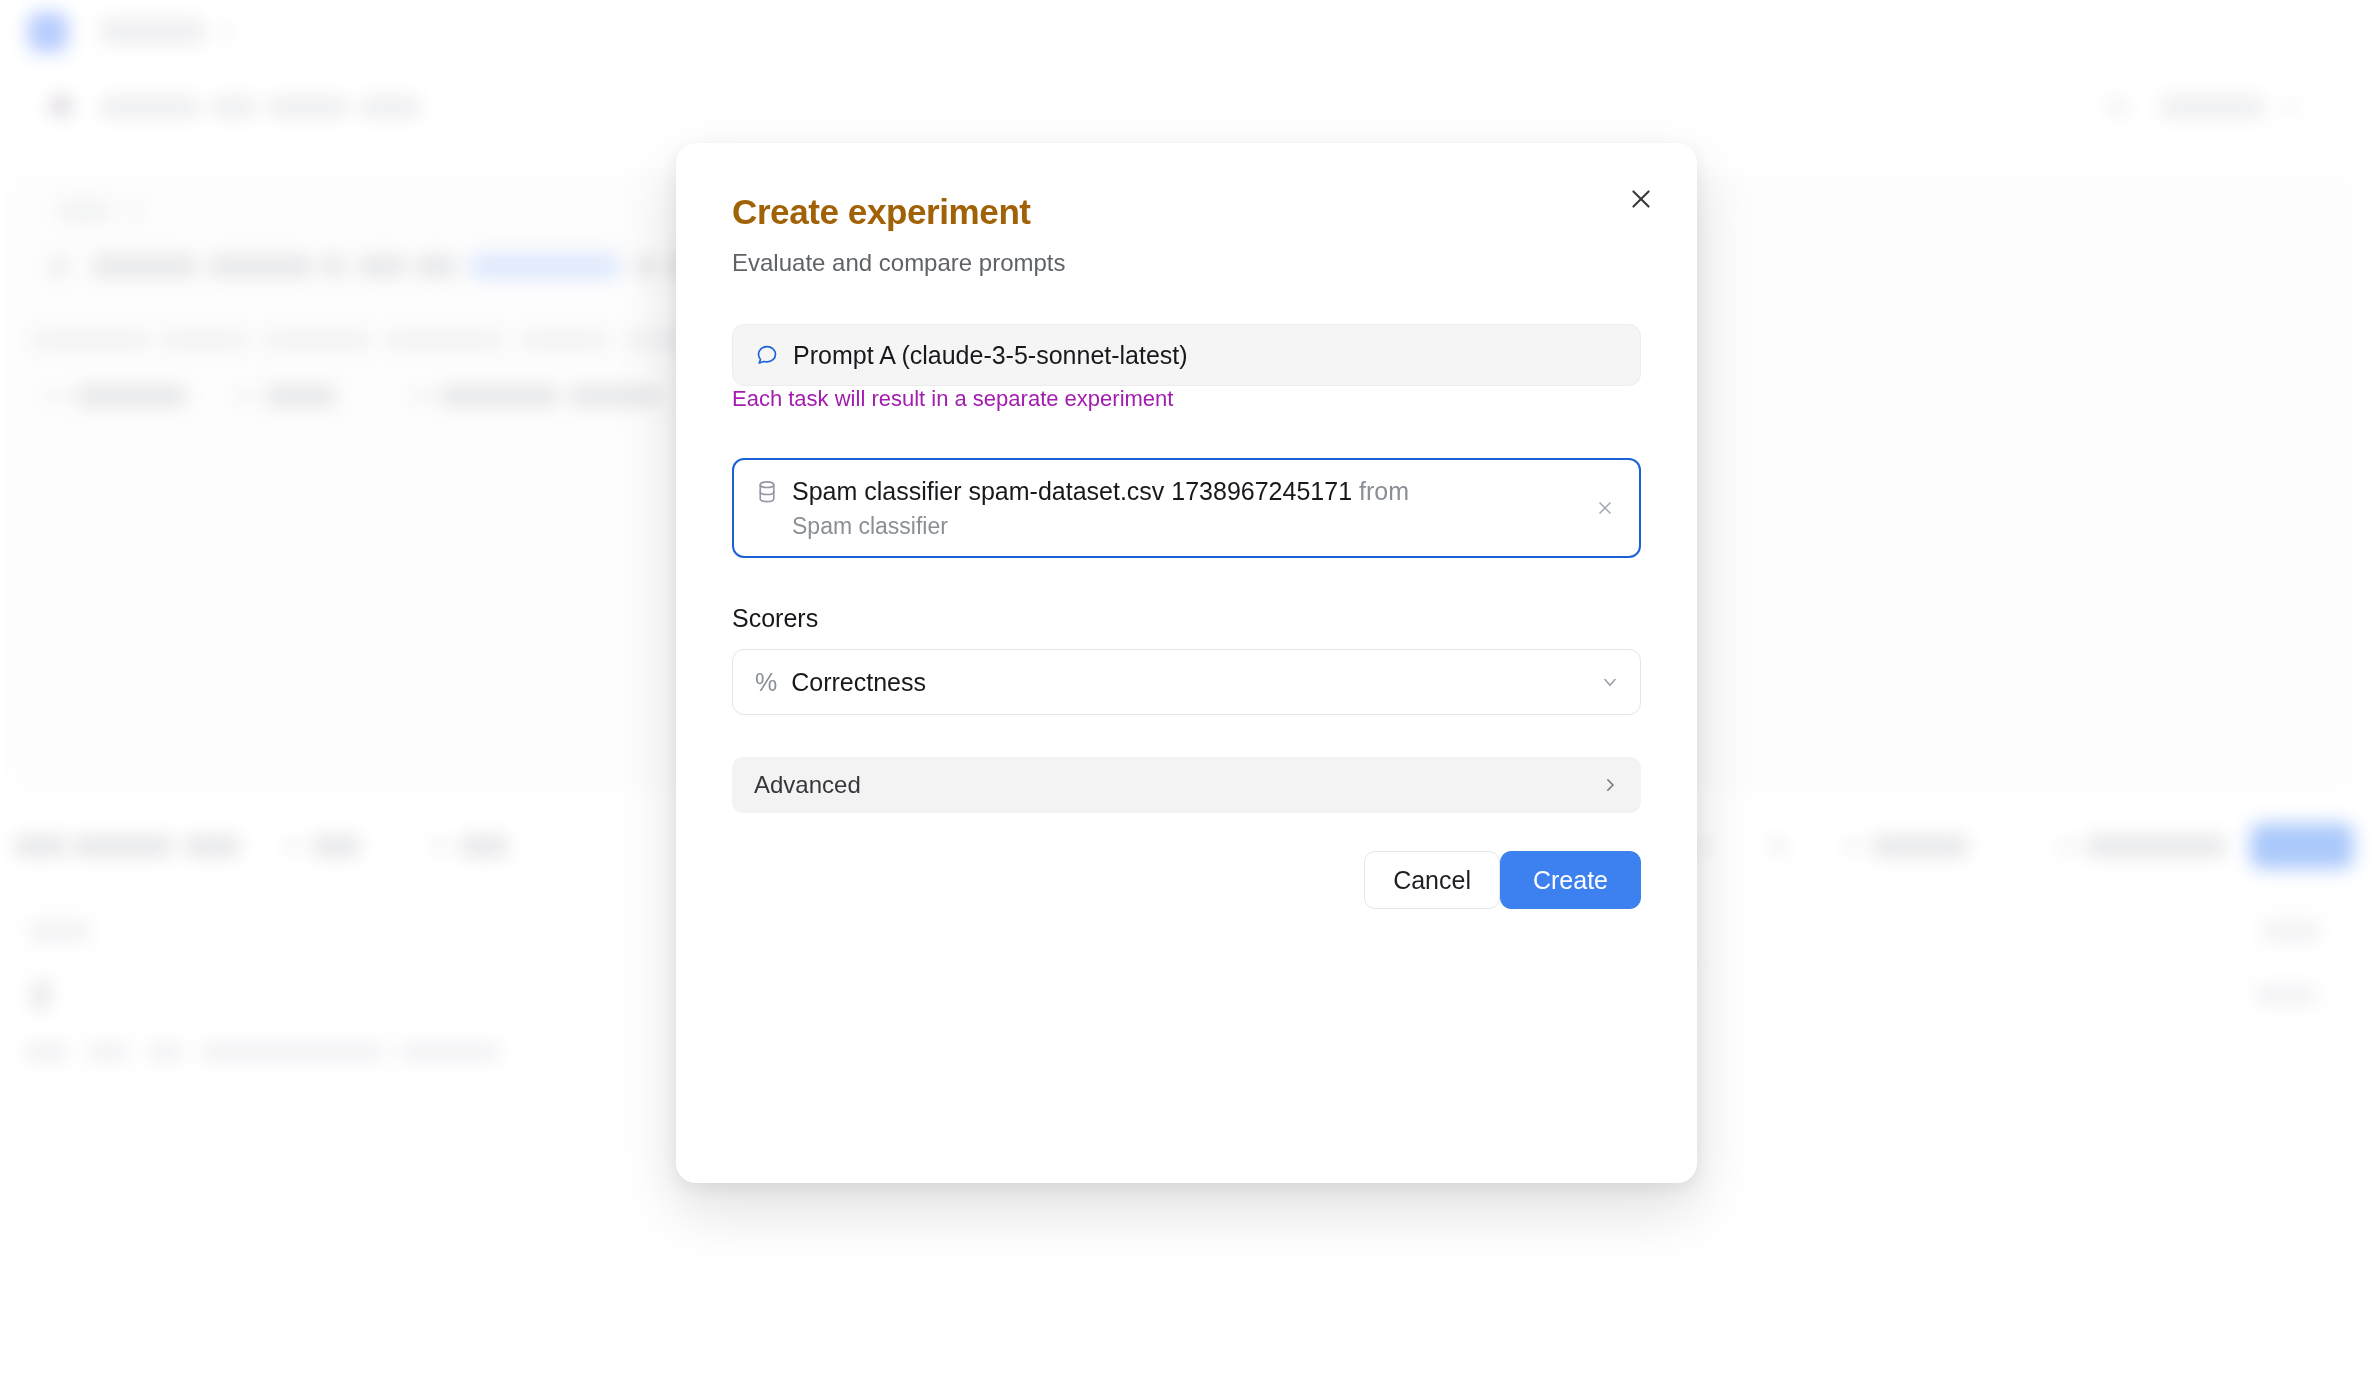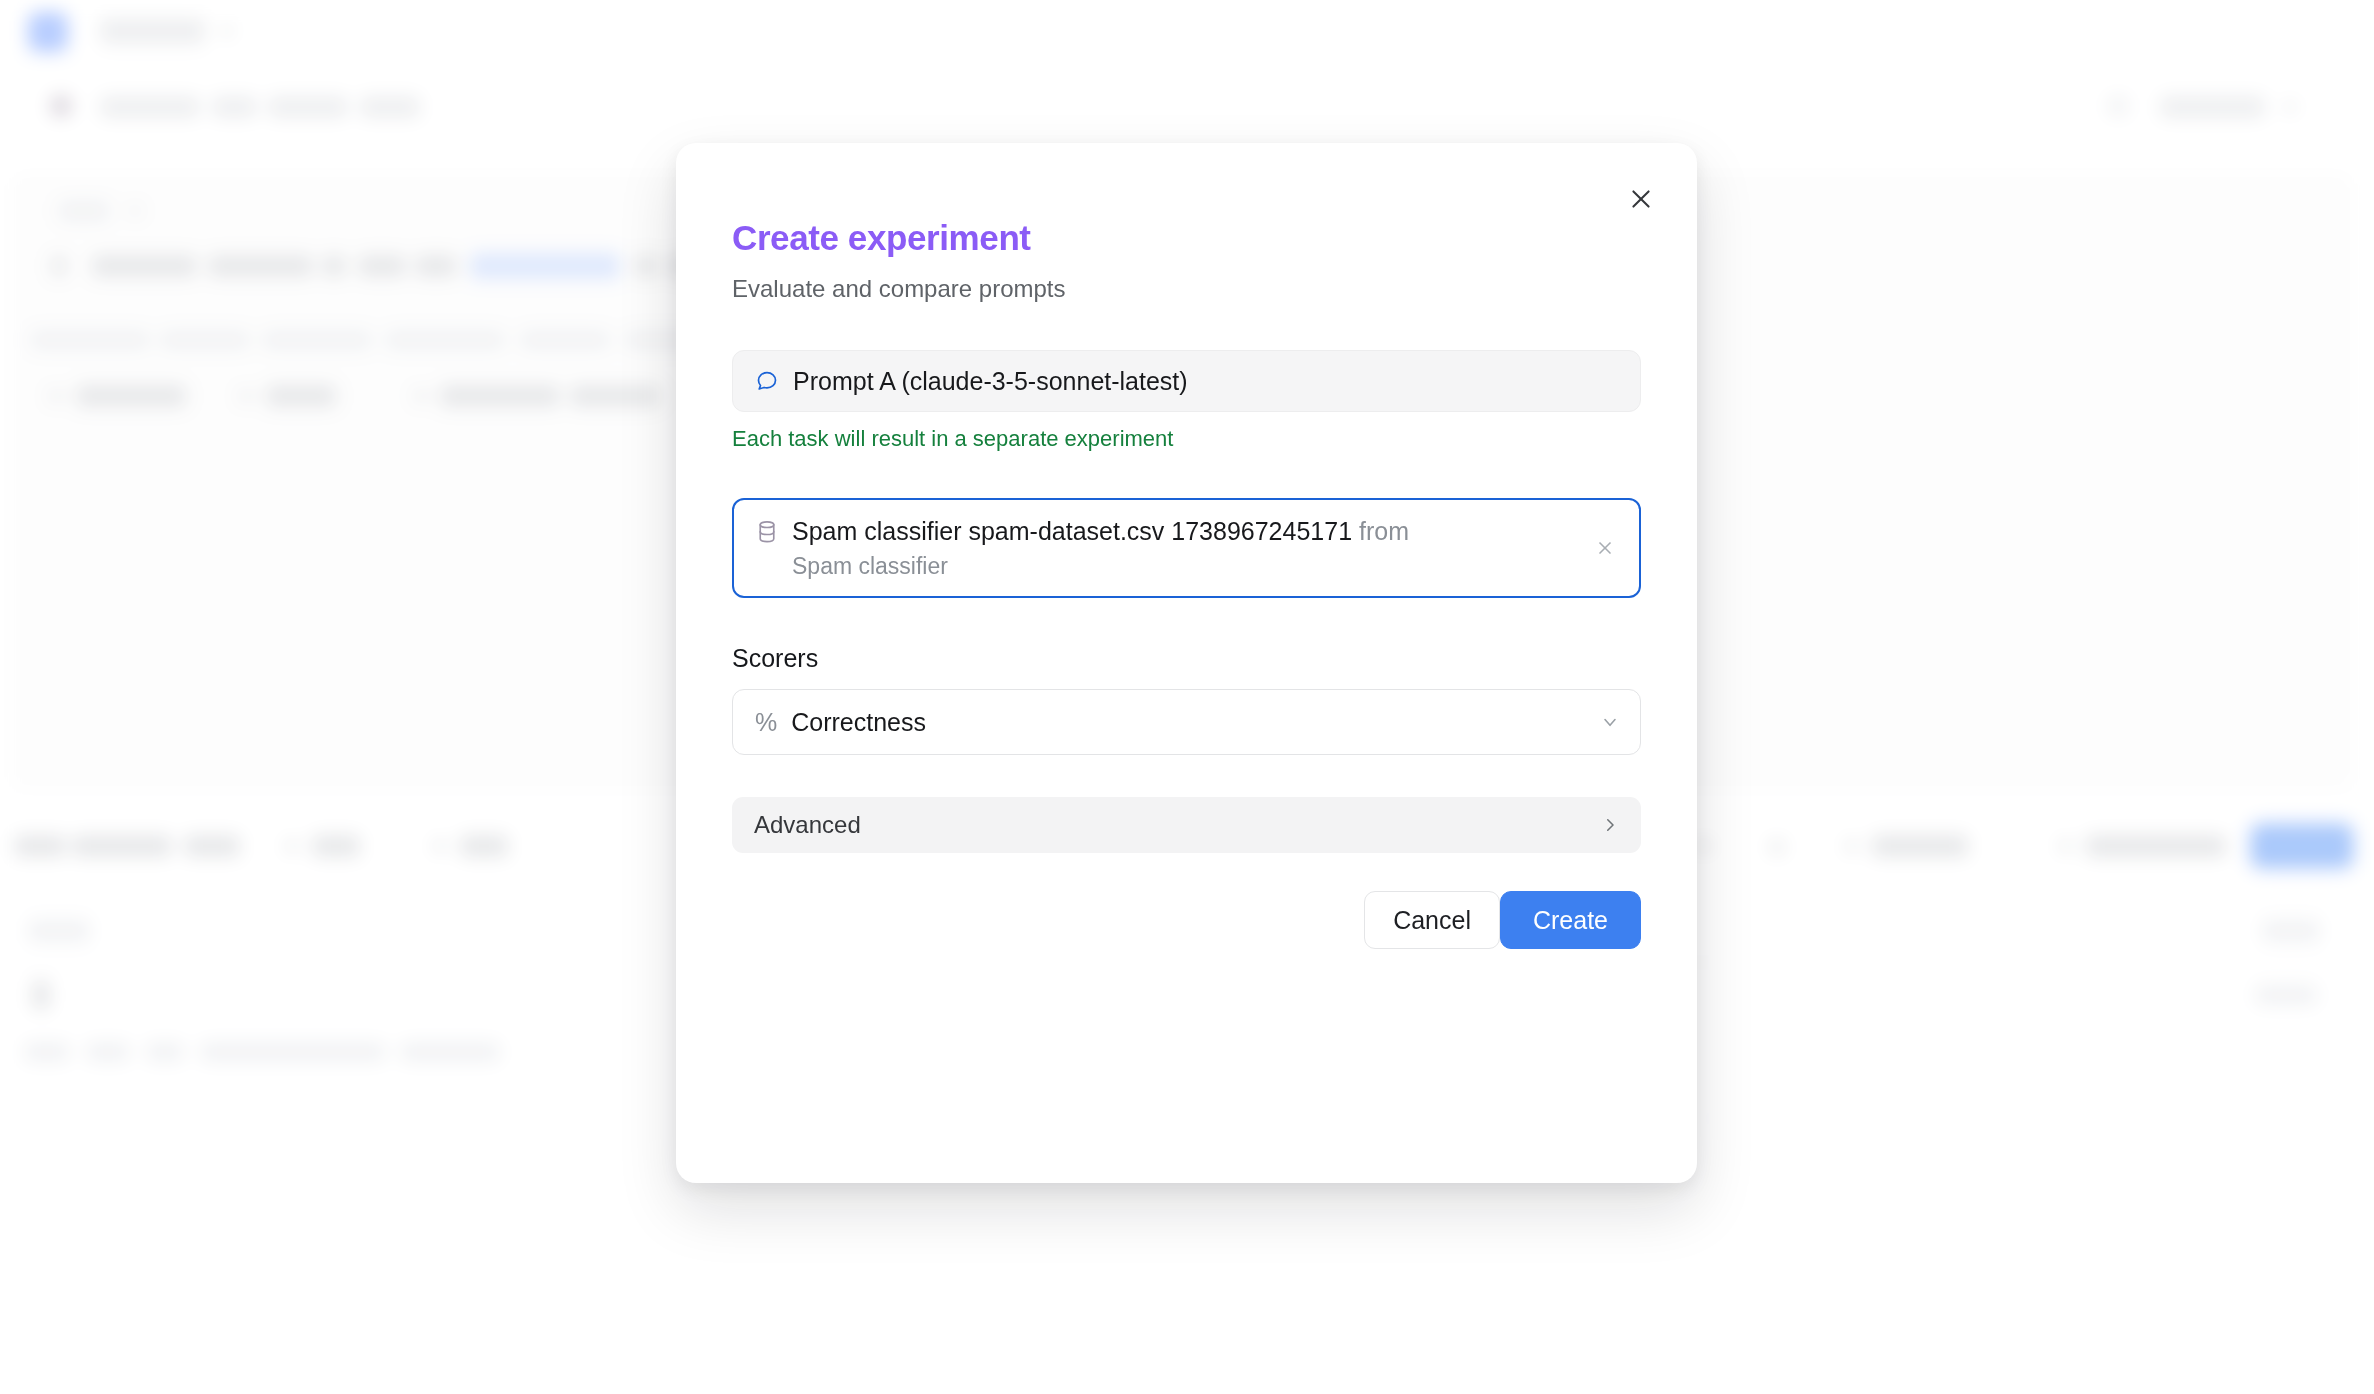--- a/index.html
+++ b/index.html
@@ -100,25 +100,25 @@
     top: 36px;
     width: 40px; height: 40px;
     display: flex; align-items: center; justify-content: center;
     border: none; background: transparent;
     cursor: pointer;
     border-radius: 8px;
   }
   .close-btn svg { display: block; }
 
   .modal-title {
-    margin-top: 74px;
+    margin-top: 48px;
     font-size: 35px;
     font-weight: 700;
     letter-spacing: -0.4px;
-    color: #8b5cf6;
+    color: #a16207;
     line-height: 1.2;
   }
   .modal-subtitle {
     margin-top: 14px;
     font-size: 24px;
     color: #5f6368;
     line-height: 1.3;
   }
 
   .section-label {
@@ -145,23 +145,22 @@
     border: 1px solid #ededee;
     padding: 0 22px;
   }
   .field-tasks .icon { margin-right: 14px; display: flex; }
   .field-tasks .text {
     font-size: 25px;
     color: #18191c;
   }
 
   .helper {
-    margin-top: 14px;
     font-size: 22px;
-    color: #15803d;
+    color: #a21caf;
   }
 
   .field-dataset {
     min-height: 88px;
     background: #ffffff;
     border: 2px solid #1a62d6;
     padding: 14px 22px;
     align-items: flex-start;
   }
   .ds-row {

